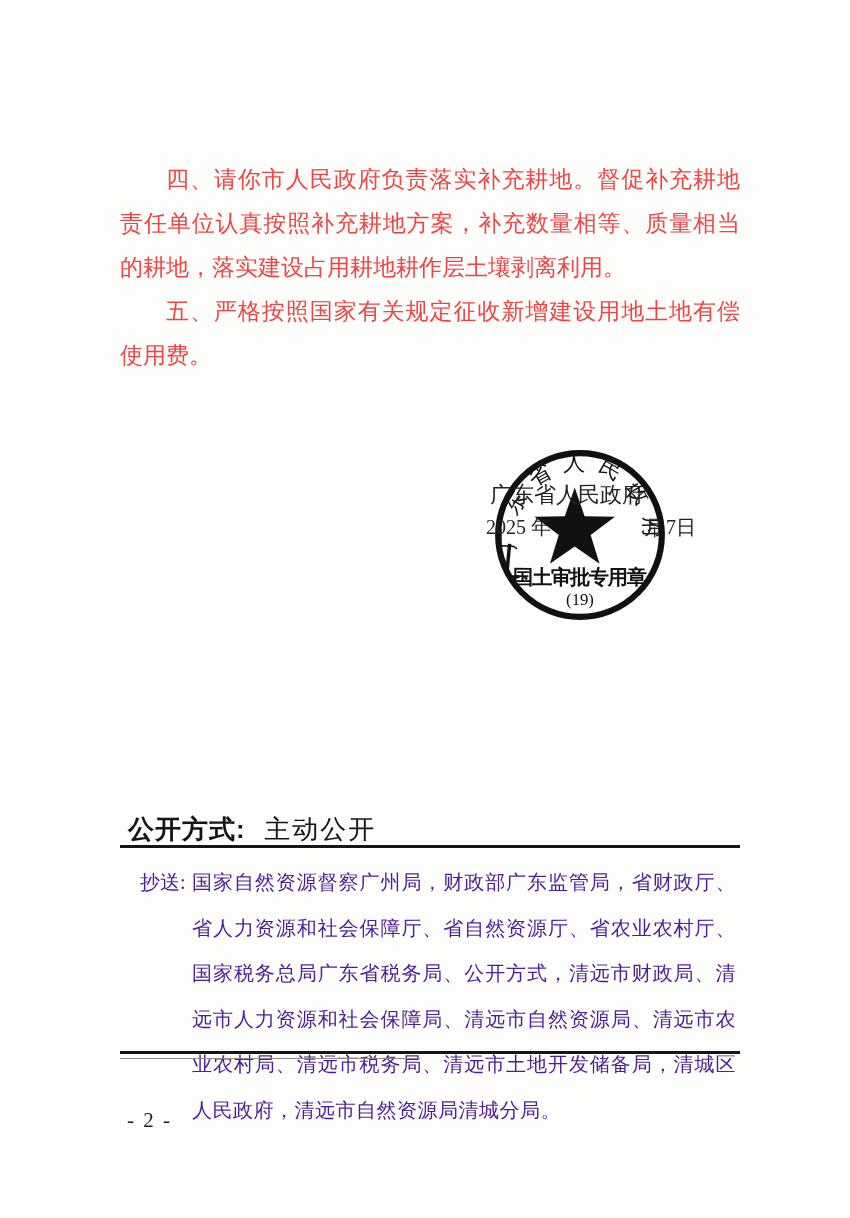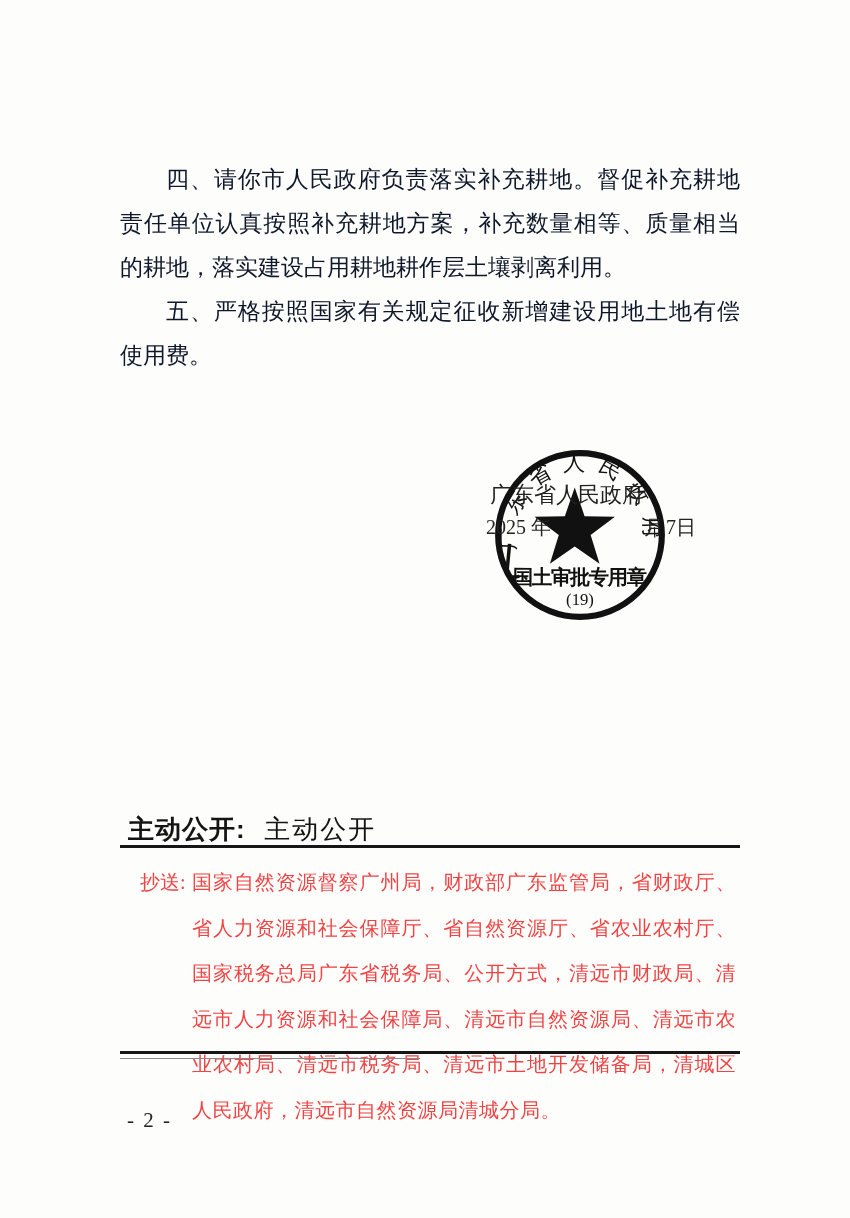--- a/index.html
+++ b/index.html
@@ -13,21 +13,21 @@
   .page{
     position:absolute;left:0;top:0;width:850px;height:1218px;
     background:#fdfdfc;
     color:#1b1b1b;
   }
   
   .body-text{
     position:absolute;left:120px;top:158px;width:620px;
     font-size:23px;line-height:44px;
     text-align:justify;text-justify:inter-ideograph;
-    color:#0f172a;
+    color:#ef4444;
   }
   .body-text p{margin:0;text-indent:2em;}
   
   .sign-area{position:absolute;left:430px;top:430px;width:300px;height:230px;}
   .typed-authority{
     position:absolute;left:60px;top:50px;
     font-size:22px;letter-spacing:0px;white-space:nowrap;
     color:#222;z-index:3;
   }
   .typed-date{
@@ -50,21 +50,21 @@
   }
   .disclosure .val{margin-left:12px;letter-spacing:2px;}
   .rule{position:absolute;left:120px;width:620px;background:#161616;}
   .rule-top{top:845px;height:3px;}
   .rule-bottom{top:1051px;height:3px;}
   .rule-bottom-echo{position:absolute;left:120px;top:1058px;width:300px;height:1px;background:#8a8a8a;}
   
   .cc{
     position:absolute;left:140px;top:860px;width:596px;
     display:flex;align-items:flex-start;
-    font-size:20px;line-height:45.5px;color:#ef4444;
+    font-size:20px;line-height:45.5px;color:#4c1d95;
   }
   .cc .cc-label{flex:0 0 52px;white-space:nowrap;}
   .cc .cc-text{
     flex:1;text-align:justify;text-justify:inter-ideograph;
     letter-spacing:0.5px;
   }
   .page-number{
     position:absolute;left:127px;top:1108px;
     font-size:21px;letter-spacing:2px;color:#222;white-space:nowrap;
   }
@@ -96,21 +96,21 @@
       <text font-size="25" letter-spacing="13" fill="#111" font-family="Liberation Serif, DejaVu Serif, serif">
         <textPath href="#arcPath" startOffset="50%" text-anchor="middle">广东省人民政府</textPath>
       </text>
       <path d="M 20,110 L 17,142 Q 17,150 31,147" fill="none" stroke="#111" stroke-width="4"></path>
       <text x="100" y="156" text-anchor="middle" font-size="23" font-weight="bold" fill="#111" textLength="152" font-family="Liberation Serif, DejaVu Serif, serif">国土审批专用章</text>
       <text x="100" y="179" text-anchor="middle" font-size="19" fill="#111" font-family="Liberation Serif, DejaVu Serif, serif">(19)</text>
     </svg>
   </div>
 
   <div class="disclosure">
-    <span class="lbl">主动公开:</span>
+    <span class="lbl">公开方式:</span>
     <span class="val">主动公开</span>
   </div>
 
   <div class="rule rule-top"></div>
 
   <div class="cc">
     <span class="cc-label">抄送:</span>
     <div class="cc-text">国家自然资源督察广州局，财政部广东监管局，省财政厅、省人力资源和社会保障厅、省自然资源厅、省农业农村厅、国家税务总局广东省税务局、公开方式，清远市财政局、清远市人力资源和社会保障局、清远市自然资源局、清远市农业农村局、清远市税务局、清远市土地开发储备局，清城区人民政府，清远市自然资源局清城分局。</div>
   </div>
 

